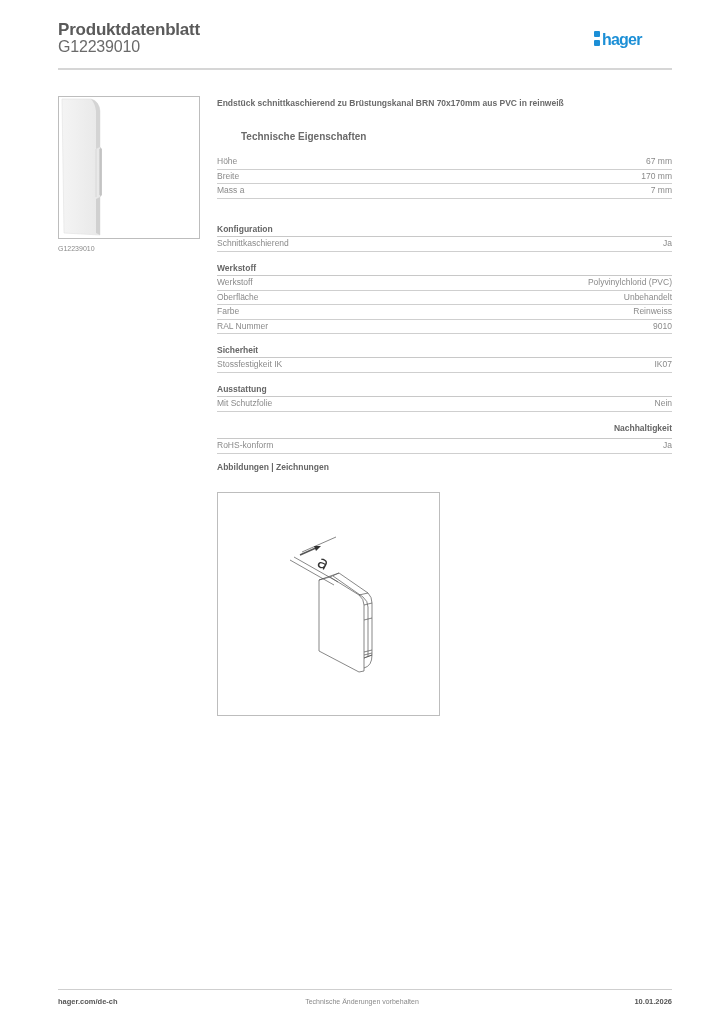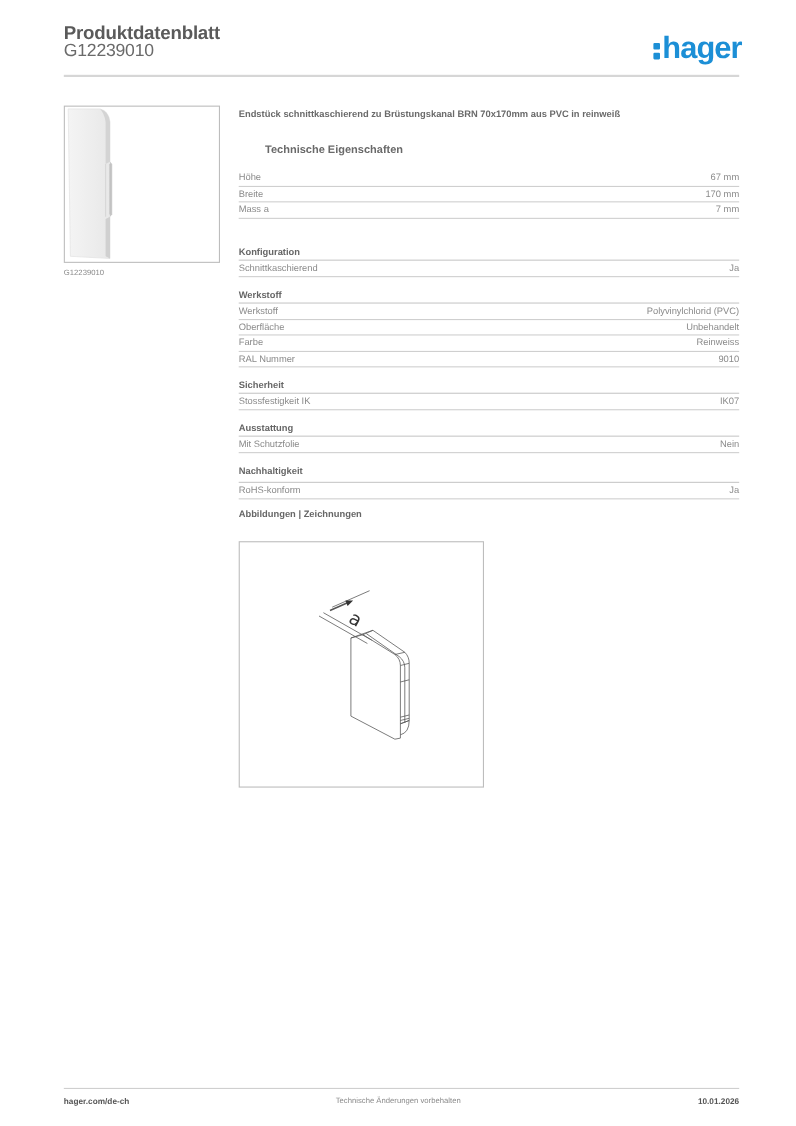--- a/index.html
+++ b/index.html
@@ -2,21 +2,21 @@
 <html><head>
 <meta charset="utf-8">
 <style>
   html, body { margin: 0; padding: 0; background: #ffffff; }
   body { width: 724px; height: 1024px; position: relative; overflow: hidden;
          font-family: "Liberation Sans", sans-serif; color: #555; }
   .abs { position: absolute; }
 
   .doc-title { left: 58px; top: 20px; font-size: 17px; font-weight: bold; color: #5a5a5a; letter-spacing: -0.2px; }
   .doc-code { left: 58px; top: 38px; font-size: 16px; color: #6a6a6a; letter-spacing: -0.2px; }
-  .logo { left: 594px; top: 28px; font-size: 28px; font-weight: bold; color: #1c8fd6; letter-spacing: -0.8px; text-align: right; }
+  .logo { left: 594px; top: 28px; font-size: 16px; font-weight: bold; color: #1c8fd6; letter-spacing: -0.8px; text-align: right; }
   .logo .dots { display: inline-block; position: relative; width: 7px; height: 18px; margin-right: 1px; vertical-align: -1px; }
   .logo .dots i { position: absolute; left: 0; width: 6px; height: 6px; background: #1c8fd6; border-radius: 1px; }
   .logo .dots i:first-child { top: 3px; }
   .logo .dots i:last-child { top: 12px; }
   .header-rule { left: 58px; top: 68px; width: 614px; height: 2px; background: #d6d6d6; }
 
   .product-image-frame { left: 58px; top: 96px; width: 142px; height: 143px; border: 1px solid #bdbdbd; box-sizing: border-box; background: #fff; }
   .product-image-caption { left: 58px; top: 245px; font-size: 7px; color: #8a8a8a; }
 
   .description { left: 217px; top: 98px; font-size: 8.5px; font-weight: bold; color: #6a6a6a; }
@@ -118,21 +118,21 @@
 </div>
 
 <div class="spec-group" style="top:383px;">
   <div class="group-title">Ausstattung</div>
   <div class="spec-row">
       <span>Mit Schutzfolie</span>
       <span>Nein</span>
     </div>
 </div>
 
-<div class="spec-group" style="top:422px;">
+<div class="spec-group" style="top:422px;text-align:right;">
   <div class="group-title" style="height:16px;">Nachhaltigkeit</div>
   <div class="spec-row">
       <span>RoHS-konform</span>
       <span>Ja</span>
     </div>
 </div>
 
 <div class="abs figures-heading">Abbildungen | Zeichnungen</div>
 <div class="abs drawing-frame">
   <svg width="221" height="222" viewBox="0 0 221 222" fill="none" stroke="#555" stroke-width="0.7" stroke-linejoin="round">

